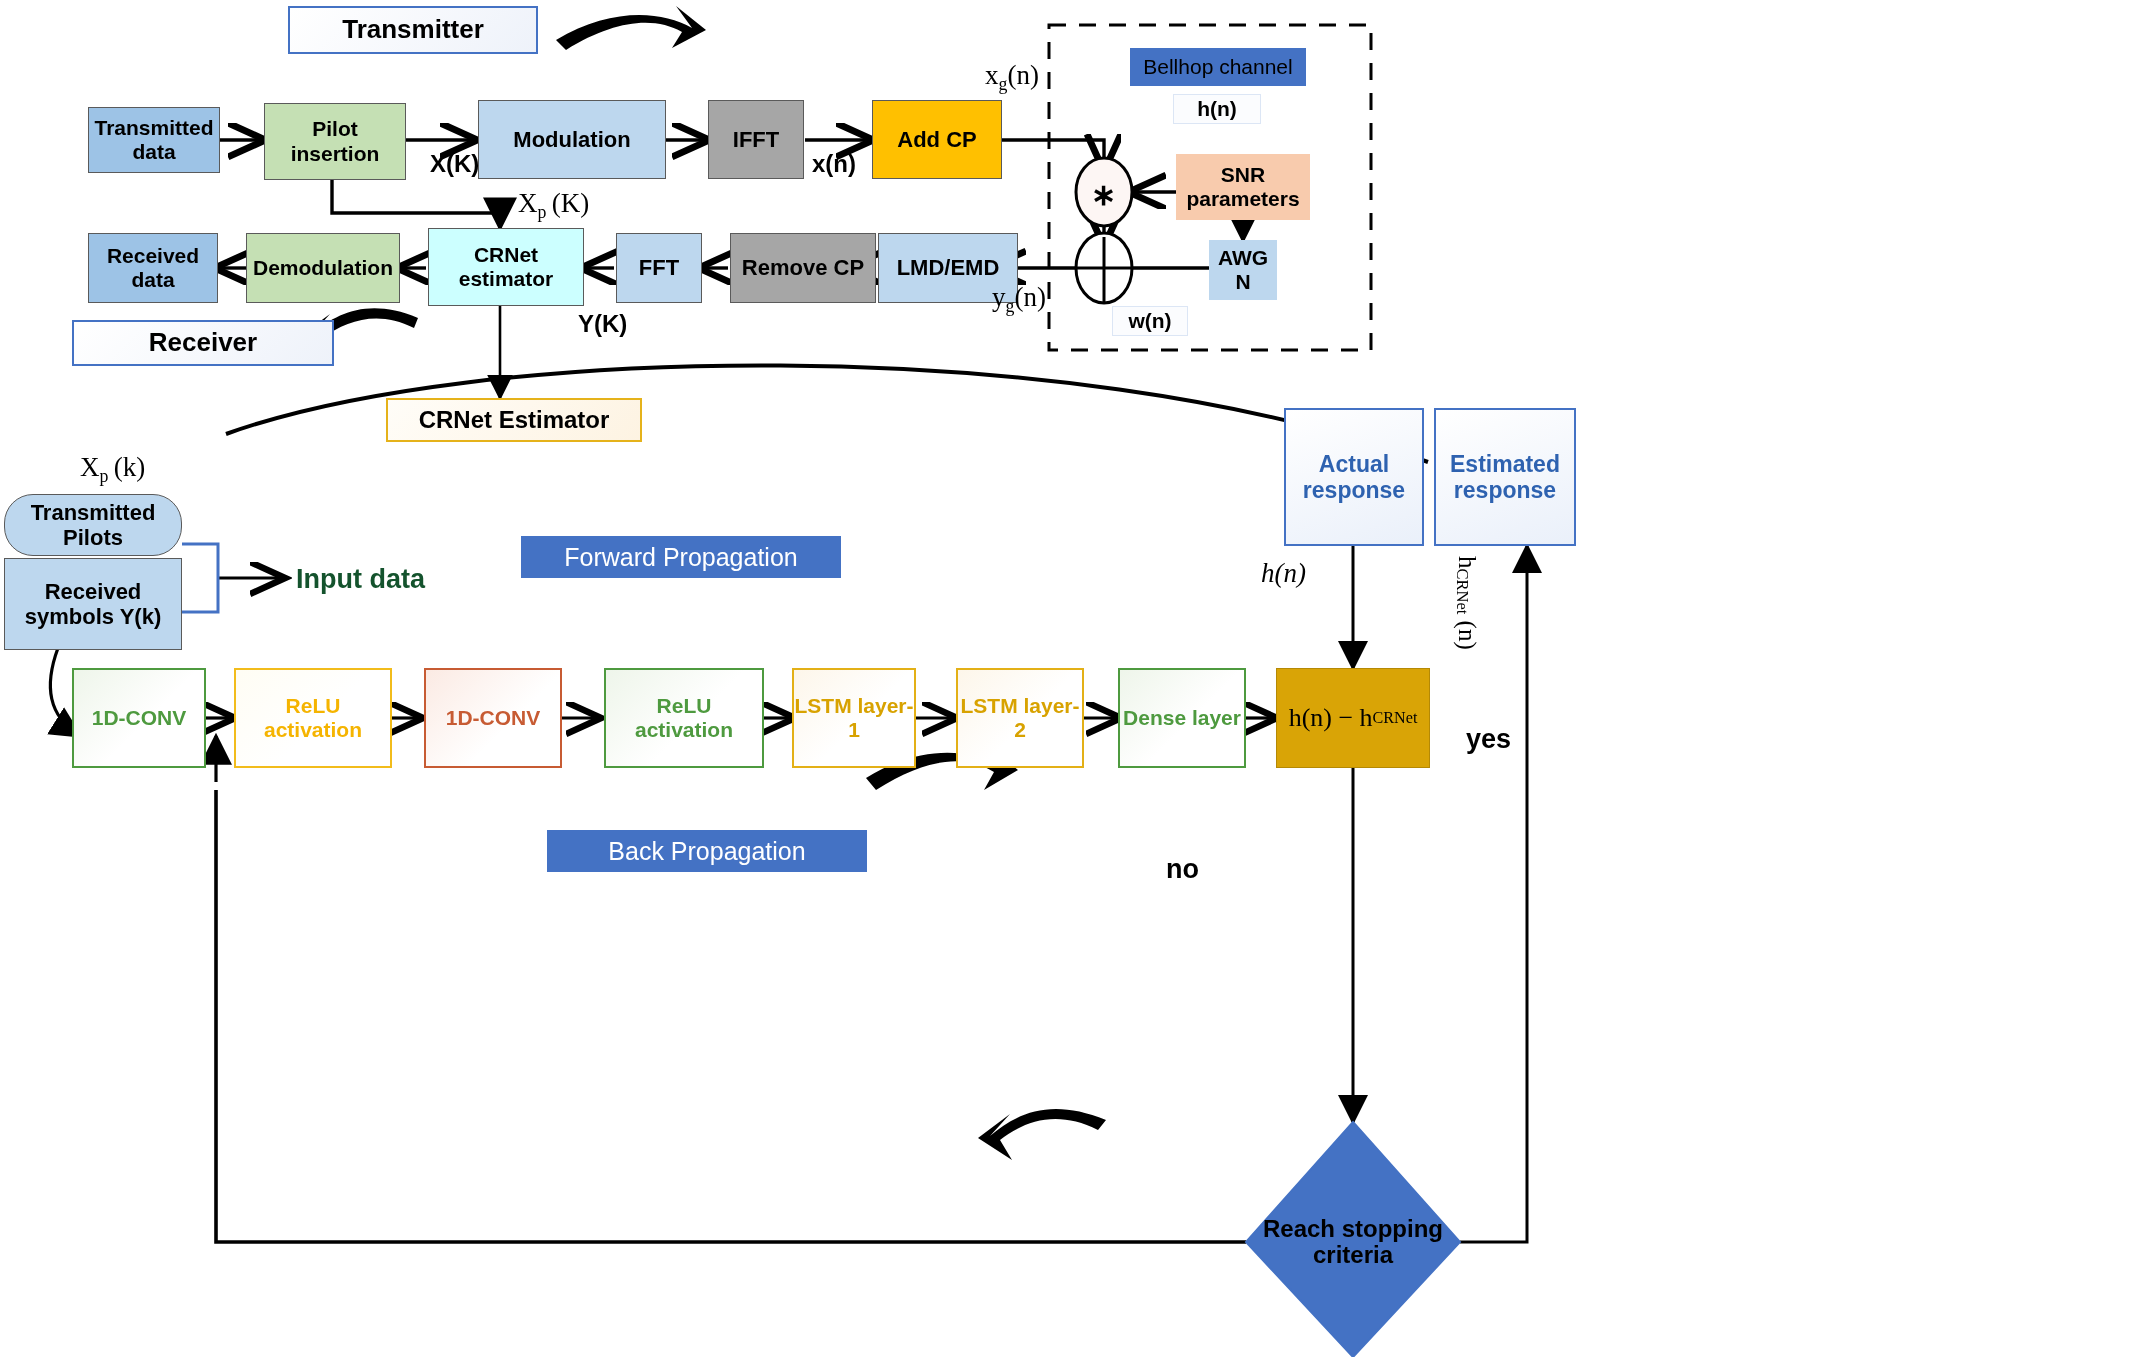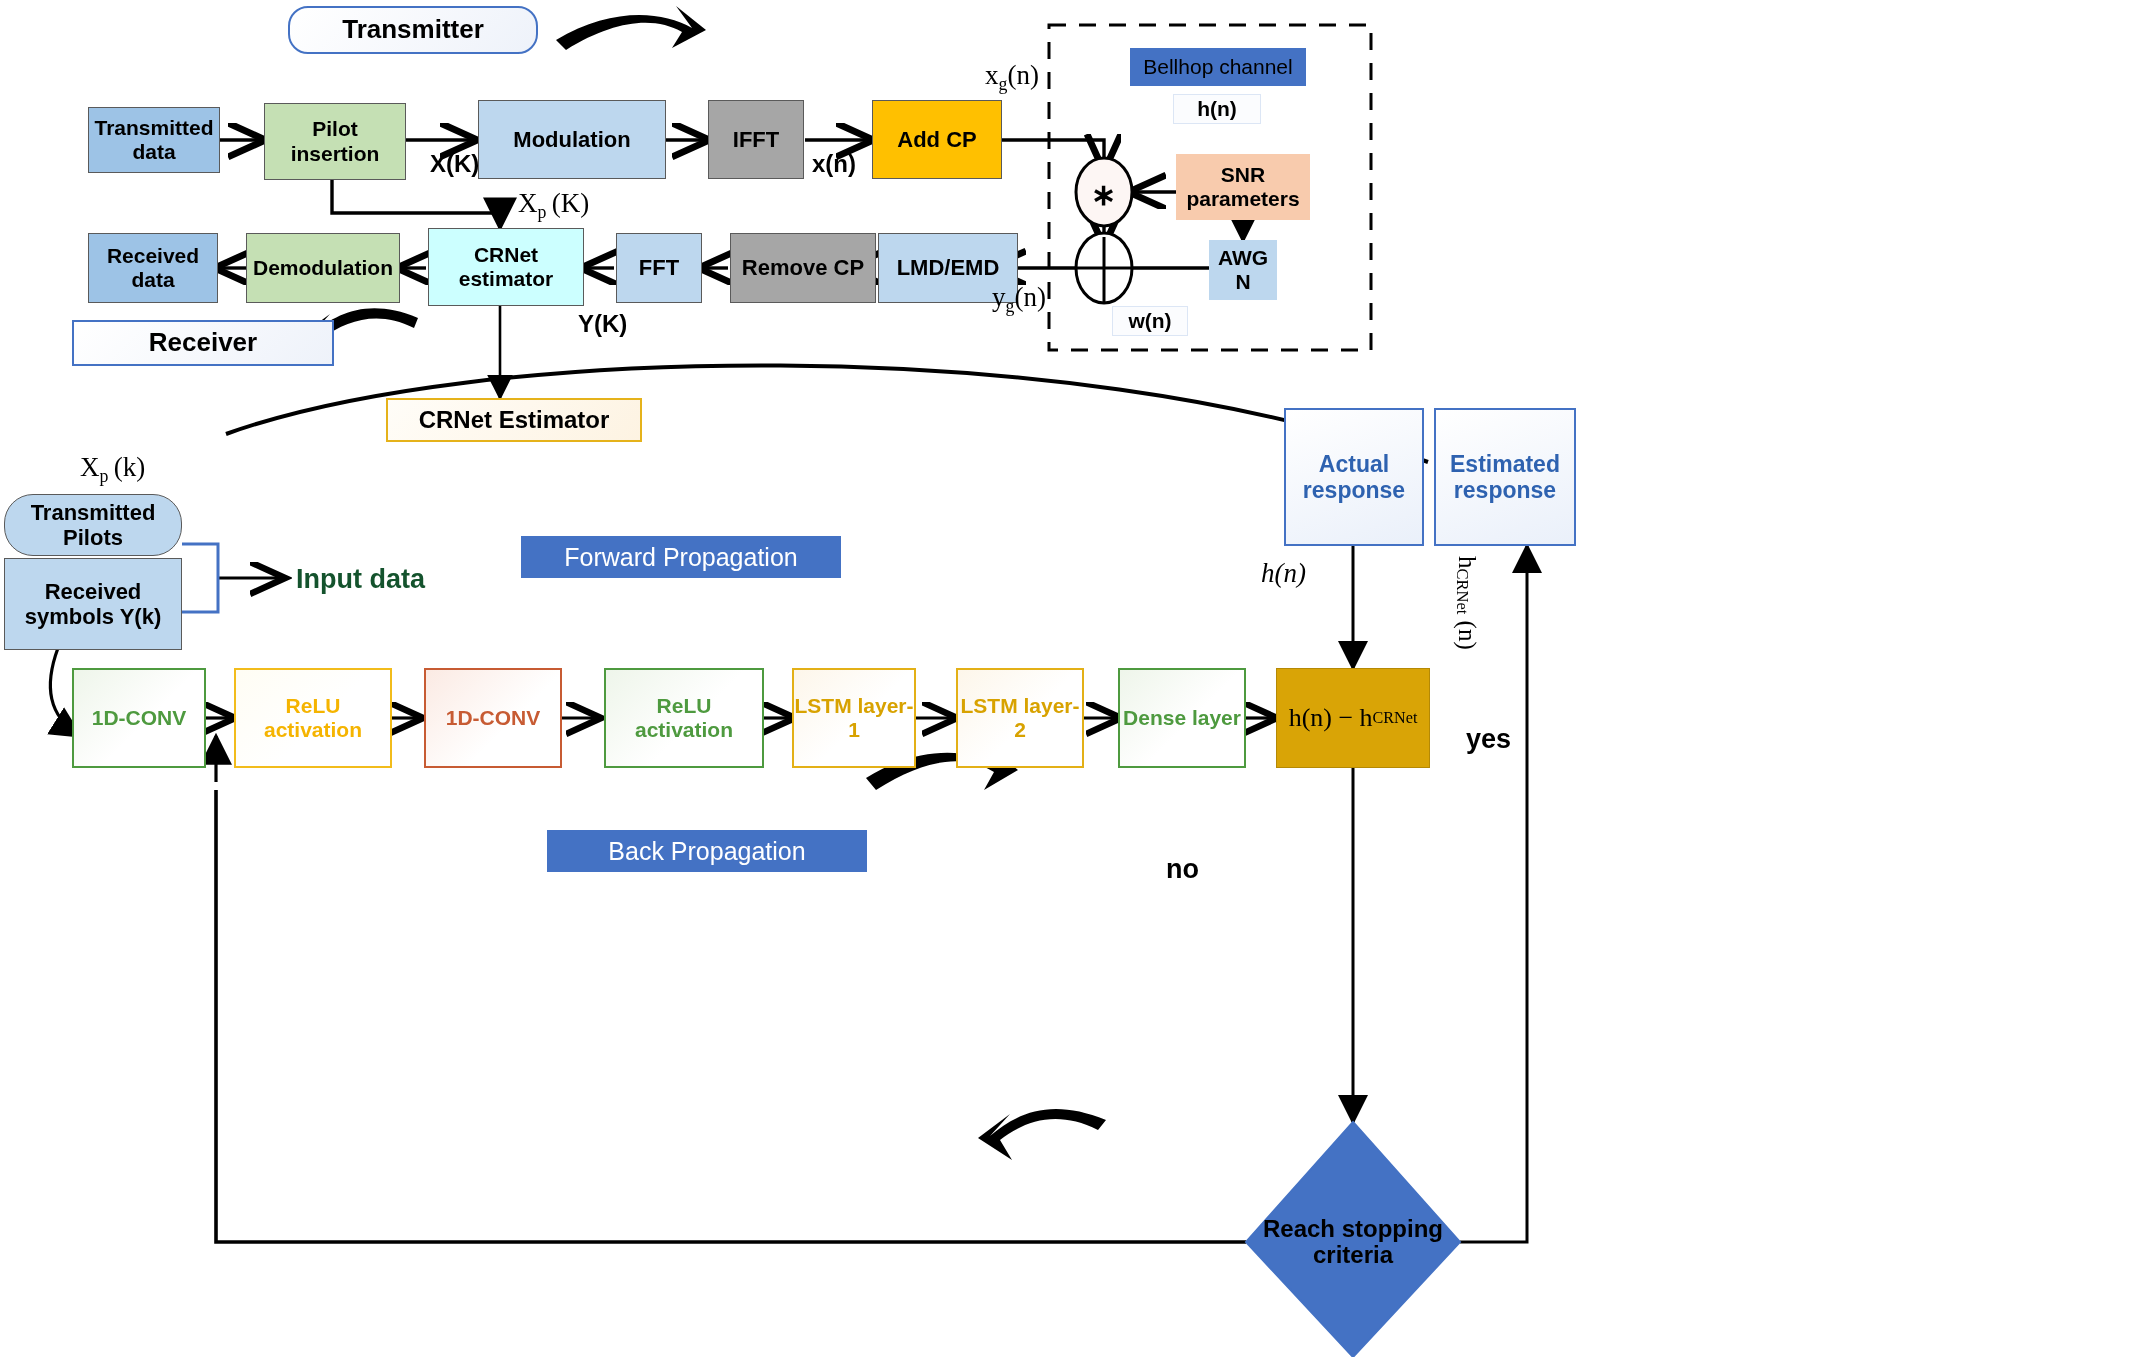--- a/index.html
+++ b/index.html
@@ -142,21 +142,21 @@
     <ellipse cx="1104" cy="268" rx="28" ry="35" fill="#fff" stroke="#000" stroke-width="3"></ellipse>
     <line x1="1104" y1="237" x2="1104" y2="303" stroke="#000" stroke-width="3"></line>
     <line x1="1077" y1="268" x2="1131" y2="268" stroke="#000" stroke-width="3"></line>
 
     <path d="M182,544 L218,544 L218,612 L182,612" fill="none" stroke="#4472C4" stroke-width="3"></path>
 
     <polygon points="1353,1122 1460,1242 1353,1357 1246,1242" fill="#4472C4" stroke="#4472C4" stroke-width="2"></polygon>
   </svg>
 
   <div class="box titlebox" style="left:288px;top:6px;width:250px;height:48px;
-       font-size:26px;border-radius:20px;">Transmitter</div>
+       font-size:26px;">Transmitter</div>
 
   <div class="box titlebox" style="left:72px;top:320px;width:262px;height:46px;
        font-size:26px;">Receiver</div>
 
   <div class="box orangebox" style="left:386px;top:398px;width:256px;height:44px;
        font-size:24px;">CRNet Estimator</div>
 
   <div class="box blk bluebox" style="left:88px;top:107px;width:132px;height:66px;
        font-size:21px;padding:0 6px;">Transmitted data</div>
 

